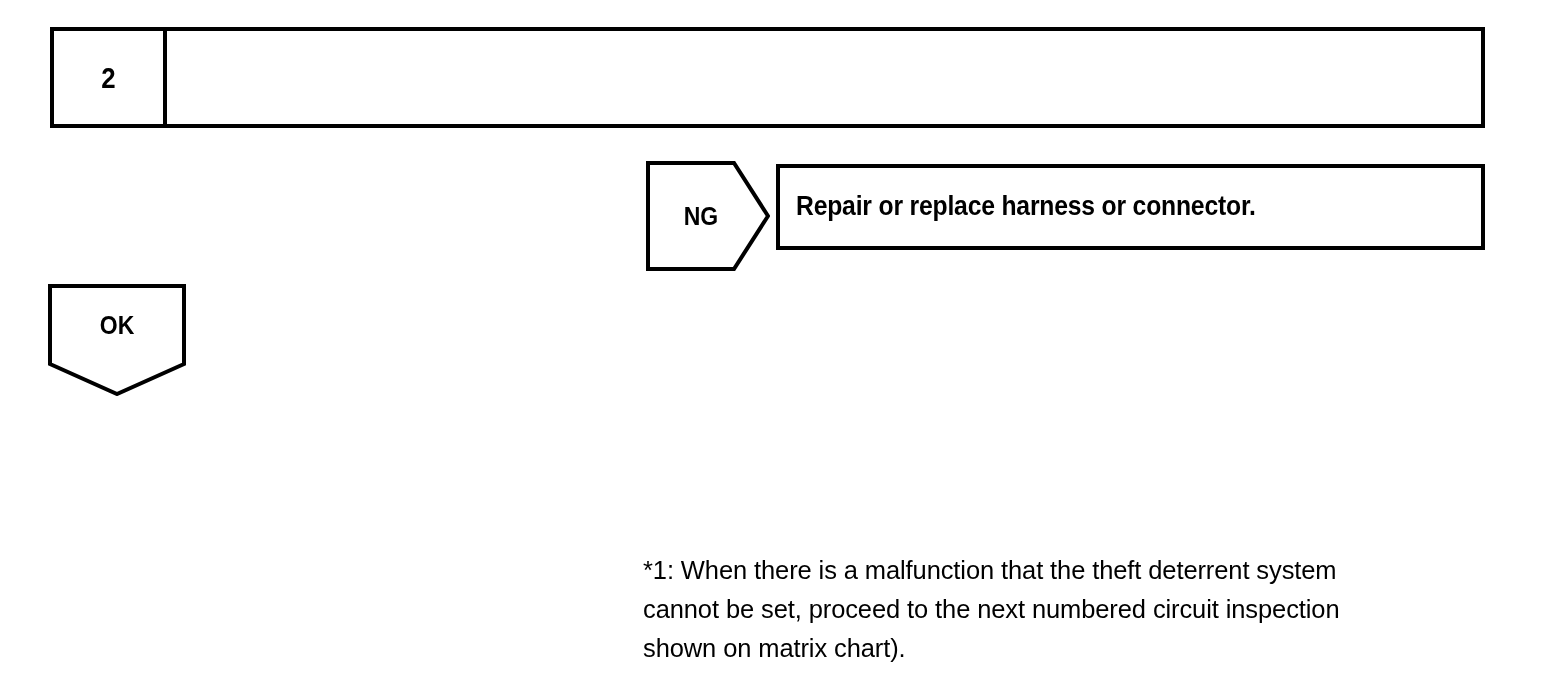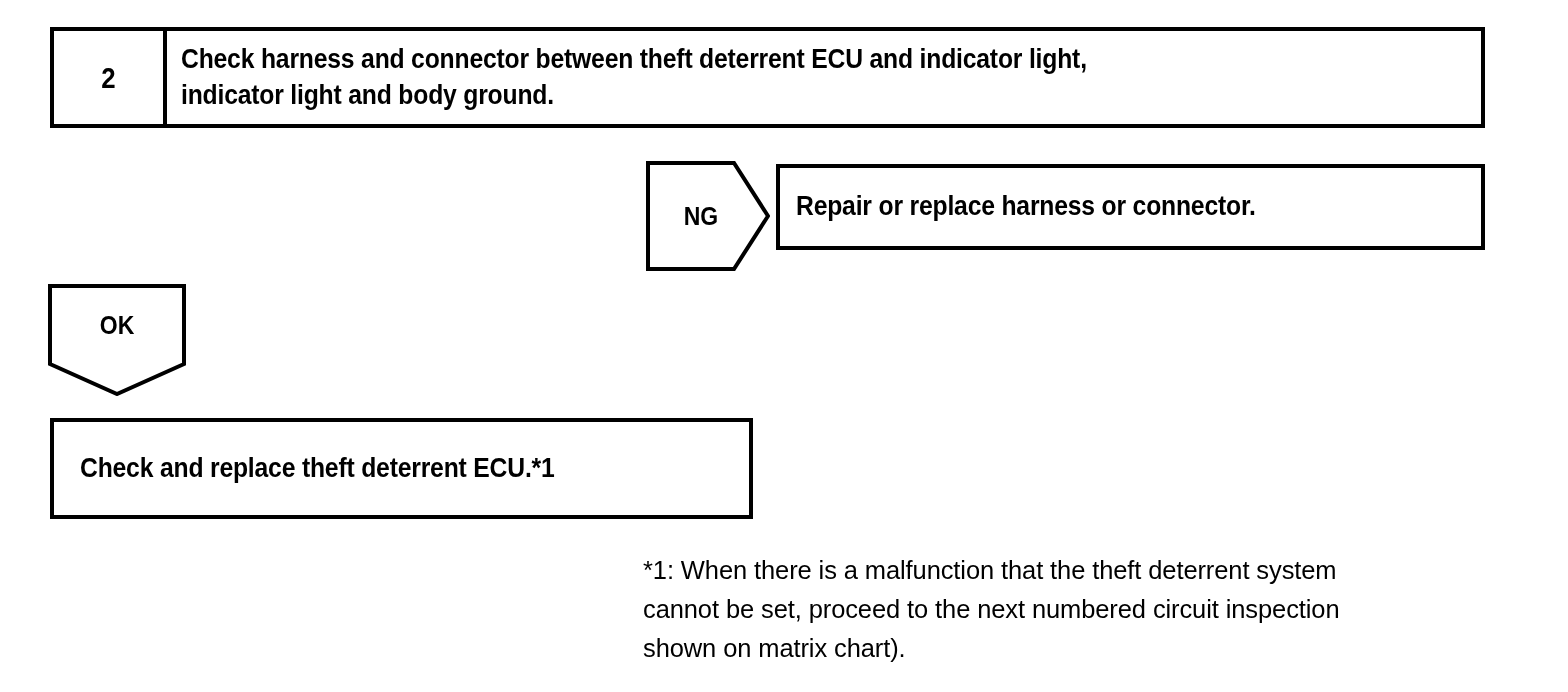--- a/index.html
+++ b/index.html
@@ -153,45 +153,38 @@
 </style>
 </head>
 <body>
 
 <div id="canvas">
 
   <div class="box" id="step-box">
     <div id="step-number-cell">
       <span id="step-number">2</span>
     </div>
-    <div id="step-text-cell">
-      <span class="heavy">Check harness and connector between theft deterrent ECU and indicator light,
-indicator light and body ground.</span>
-    </div>
   </div>
 
   <div id="ng-arrow">
     <svg width="124" height="110" viewBox="0 0 124 110" aria-hidden="true">
       <polygon points="2,2 88,2 122,55 88,108 2,108" fill="#ffffff" stroke="#000000" stroke-width="4" stroke-linejoin="miter"></polygon>
     </svg>
   </div>
   <div id="ng-label">NG</div>
 
   <div class="box" id="repair-box">
     <span class="heavy">Repair or replace harness or connector.</span>
   </div>
 
   <div id="ok-arrow">
     <svg width="138" height="112" viewBox="0 0 138 112" aria-hidden="true">
       <polygon points="2,2 136,2 136,80 69,110 2,80" fill="#ffffff" stroke="#000000" stroke-width="4" stroke-linejoin="miter"></polygon>
     </svg>
   </div>
   <div id="ok-label">OK</div>
 
-  <div class="box" id="final-box">
-    <span class="heavy">Check and replace theft deterrent ECU.*1</span>
-  </div>
 
   <div id="footnote">*1: When there is a malfunction that the theft deterrent system
 cannot be set, proceed to the next numbered circuit inspection
 shown on matrix chart).</div>
 
 </div>
 
 </body></html>

